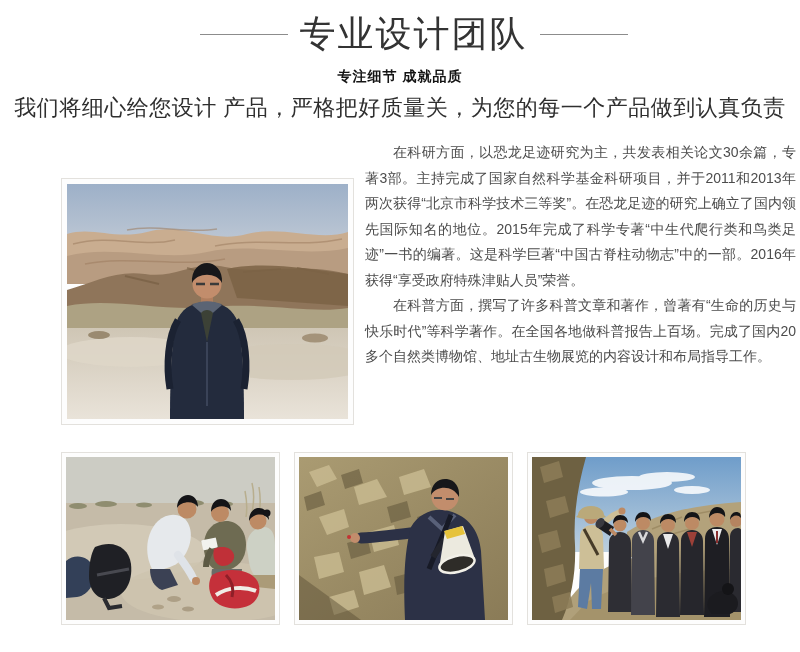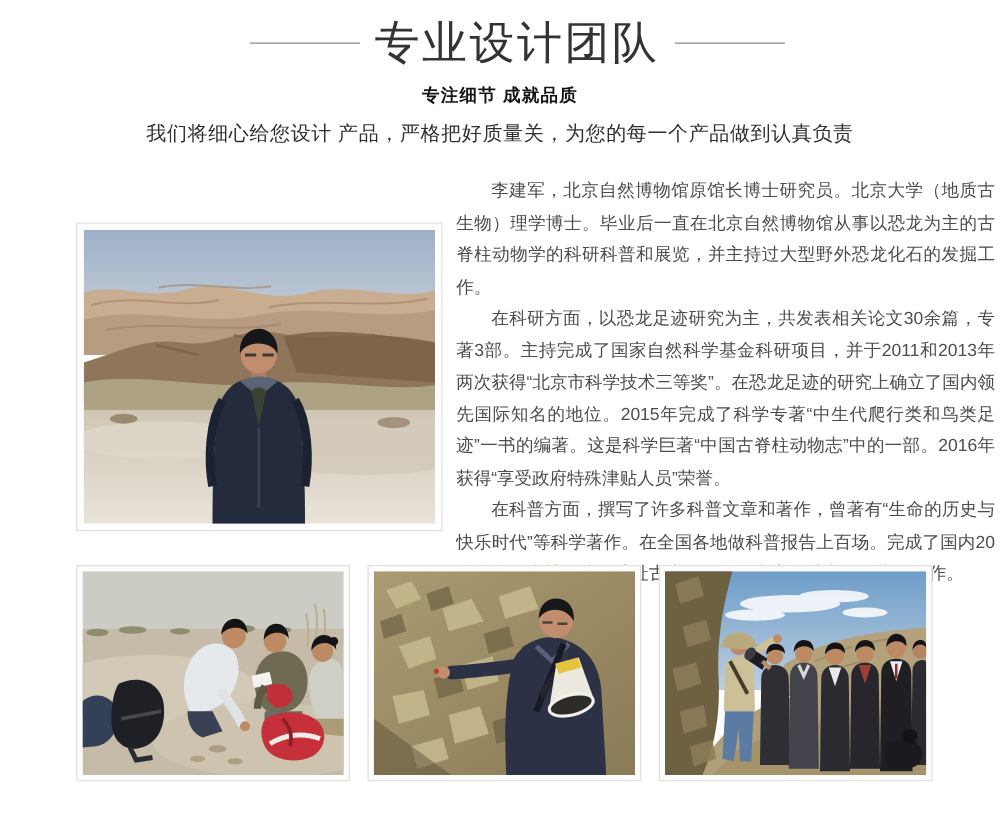--- a/index.html
+++ b/index.html
@@ -22,21 +22,21 @@
   .hline{display:inline-block;width:88px;height:1px;background:var(--divider);}
   .title{
     font-size:36px;font-weight:200;color:var(--title-text);
     letter-spacing:2px;line-height:44px;white-space:nowrap;
   }
   .subtitle{
     margin-top:7px;font-size:14px;font-weight:bold;color:var(--subtitle-text);
     letter-spacing:1px;line-height:26px;
   }
   .tagline{
-    margin-top:7px;font-size:16px;font-weight:normal;color:var(--tagline-text);
+    margin-top:7px;font-size:22px;font-weight:normal;color:var(--tagline-text);
     letter-spacing:0.5px;line-height:24px;
   }
 
   
   .photo-frame{
     position:absolute;background:var(--frame-bg);
     border:1px solid var(--frame-border);
   }
   .photo-frame svg{display:block;width:100%;height:100%;}
   .portrait{left:61px;top:178px;width:293px;height:247px;padding:5px;}
@@ -111,21 +111,20 @@
         <path d="M103,205 C99,182 101,152 111,136" stroke="#1b2232" stroke-width="7" fill="none"></path>
         <path d="M177,205 C181,182 179,152 169,136" stroke="#1b2232" stroke-width="7" fill="none"></path>
         <circle cx="140" cy="100" r="14.5" fill="#c28d6c"></circle>
         <path d="M125,99 C124,86 132,79 140,79 C148,79 156,86 155,99 C150,88 130,88 125,99 Z" fill="#17171a"></path>
         <path d="M129,100 h9 m5,0 h9" stroke="#3a3a3a" stroke-width="2.4" fill="none"></path>
       </g>
     </svg>
   </figure>
 
   <div class="bio">
-    <p>李建军，北京自然博物馆原馆长博士研究员。北京大学（地质古生物）理学博士。毕业后一直在北京自然博物馆从事以恐龙为主的古脊柱动物学的科研科普和展览，并主持过大型野外恐龙化石的发掘工作。</p>
     <p>在科研方面，以恐龙足迹研究为主，共发表相关论文30余篇，专著3部。主持完成了国家自然科学基金科研项目，并于2011和2013年两次获得“北京市科学技术三等奖”。在恐龙足迹的研究上确立了国内领先国际知名的地位。2015年完成了科学专著“中生代爬行类和鸟类足迹”一书的编著。这是科学巨著“中国古脊柱动物志”中的一部。2016年获得“享受政府特殊津贴人员”荣誉。</p>
     <p>在科普方面，撰写了许多科普文章和著作，曾著有“生命的历史与快乐时代”等科学著作。在全国各地做科普报告上百场。完成了国内20多个自然类博物馆、地址古生物展览的内容设计和布局指导工作。</p>
   </div>
 
   <figure class="photo-frame f1" role="img" aria-label="三名科研人员蹲在野外地面考察足迹化石">
     <svg viewBox="0 0 209 163" preserveAspectRatio="none">
       <rect width="209" height="58" fill="#ccccc4"></rect>
       <rect y="46" width="209" height="117" fill="#c5bba8"></rect>
       <ellipse cx="55" cy="95" rx="85" ry="28" fill="#d4cbb8" opacity="0.85"></ellipse>
       <ellipse cx="150" cy="135" rx="95" ry="30" fill="#cec4af" opacity="0.85"></ellipse>

